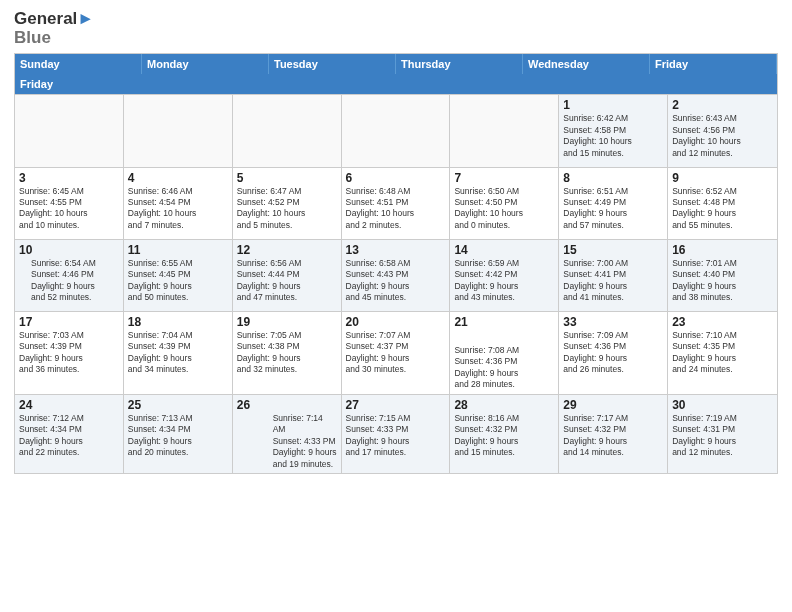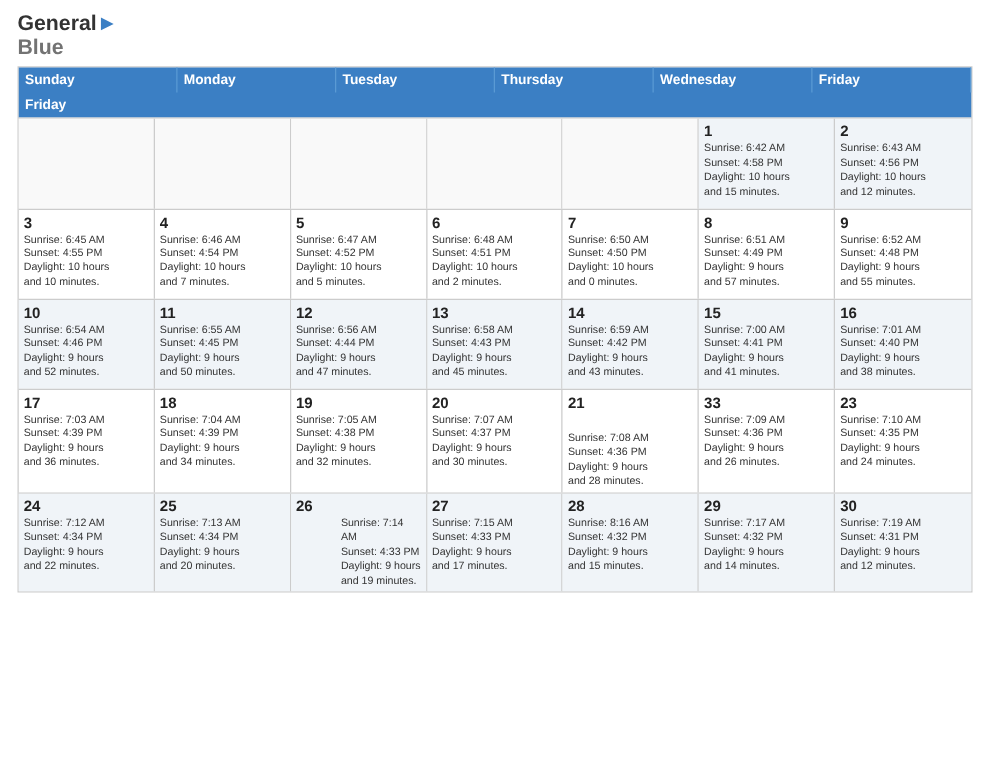--- a/index.html
+++ b/index.html
@@ -196,21 +196,21 @@
             <span class="day-num">9</span>
             <div class="day-info" style="white-space: pre-line;">Sunrise: 6:52 AM
 Sunset: 4:48 PM
 Daylight: 9 hours
 and 55 minutes.</div>
           </div>
         </div>
         <div class="cal-row">
           <div class="cal-cell shaded">
             <span class="day-num">10</span>
-            <div class="day-info" style="white-space: pre-line;">Sunrise: 6:54 AM
+            <div class="day-info" style="white-space: pre-line; margin-left: 12px;">Sunrise: 6:54 AM
 Sunset: 4:46 PM
 Daylight: 9 hours
 and 52 minutes.</div>
           </div>
           <div class="cal-cell shaded">
             <span class="day-num">11</span>
             <div class="day-info" style="white-space: pre-line;">Sunrise: 6:55 AM
 Sunset: 4:45 PM
 Daylight: 9 hours
 and 50 minutes.</div>

